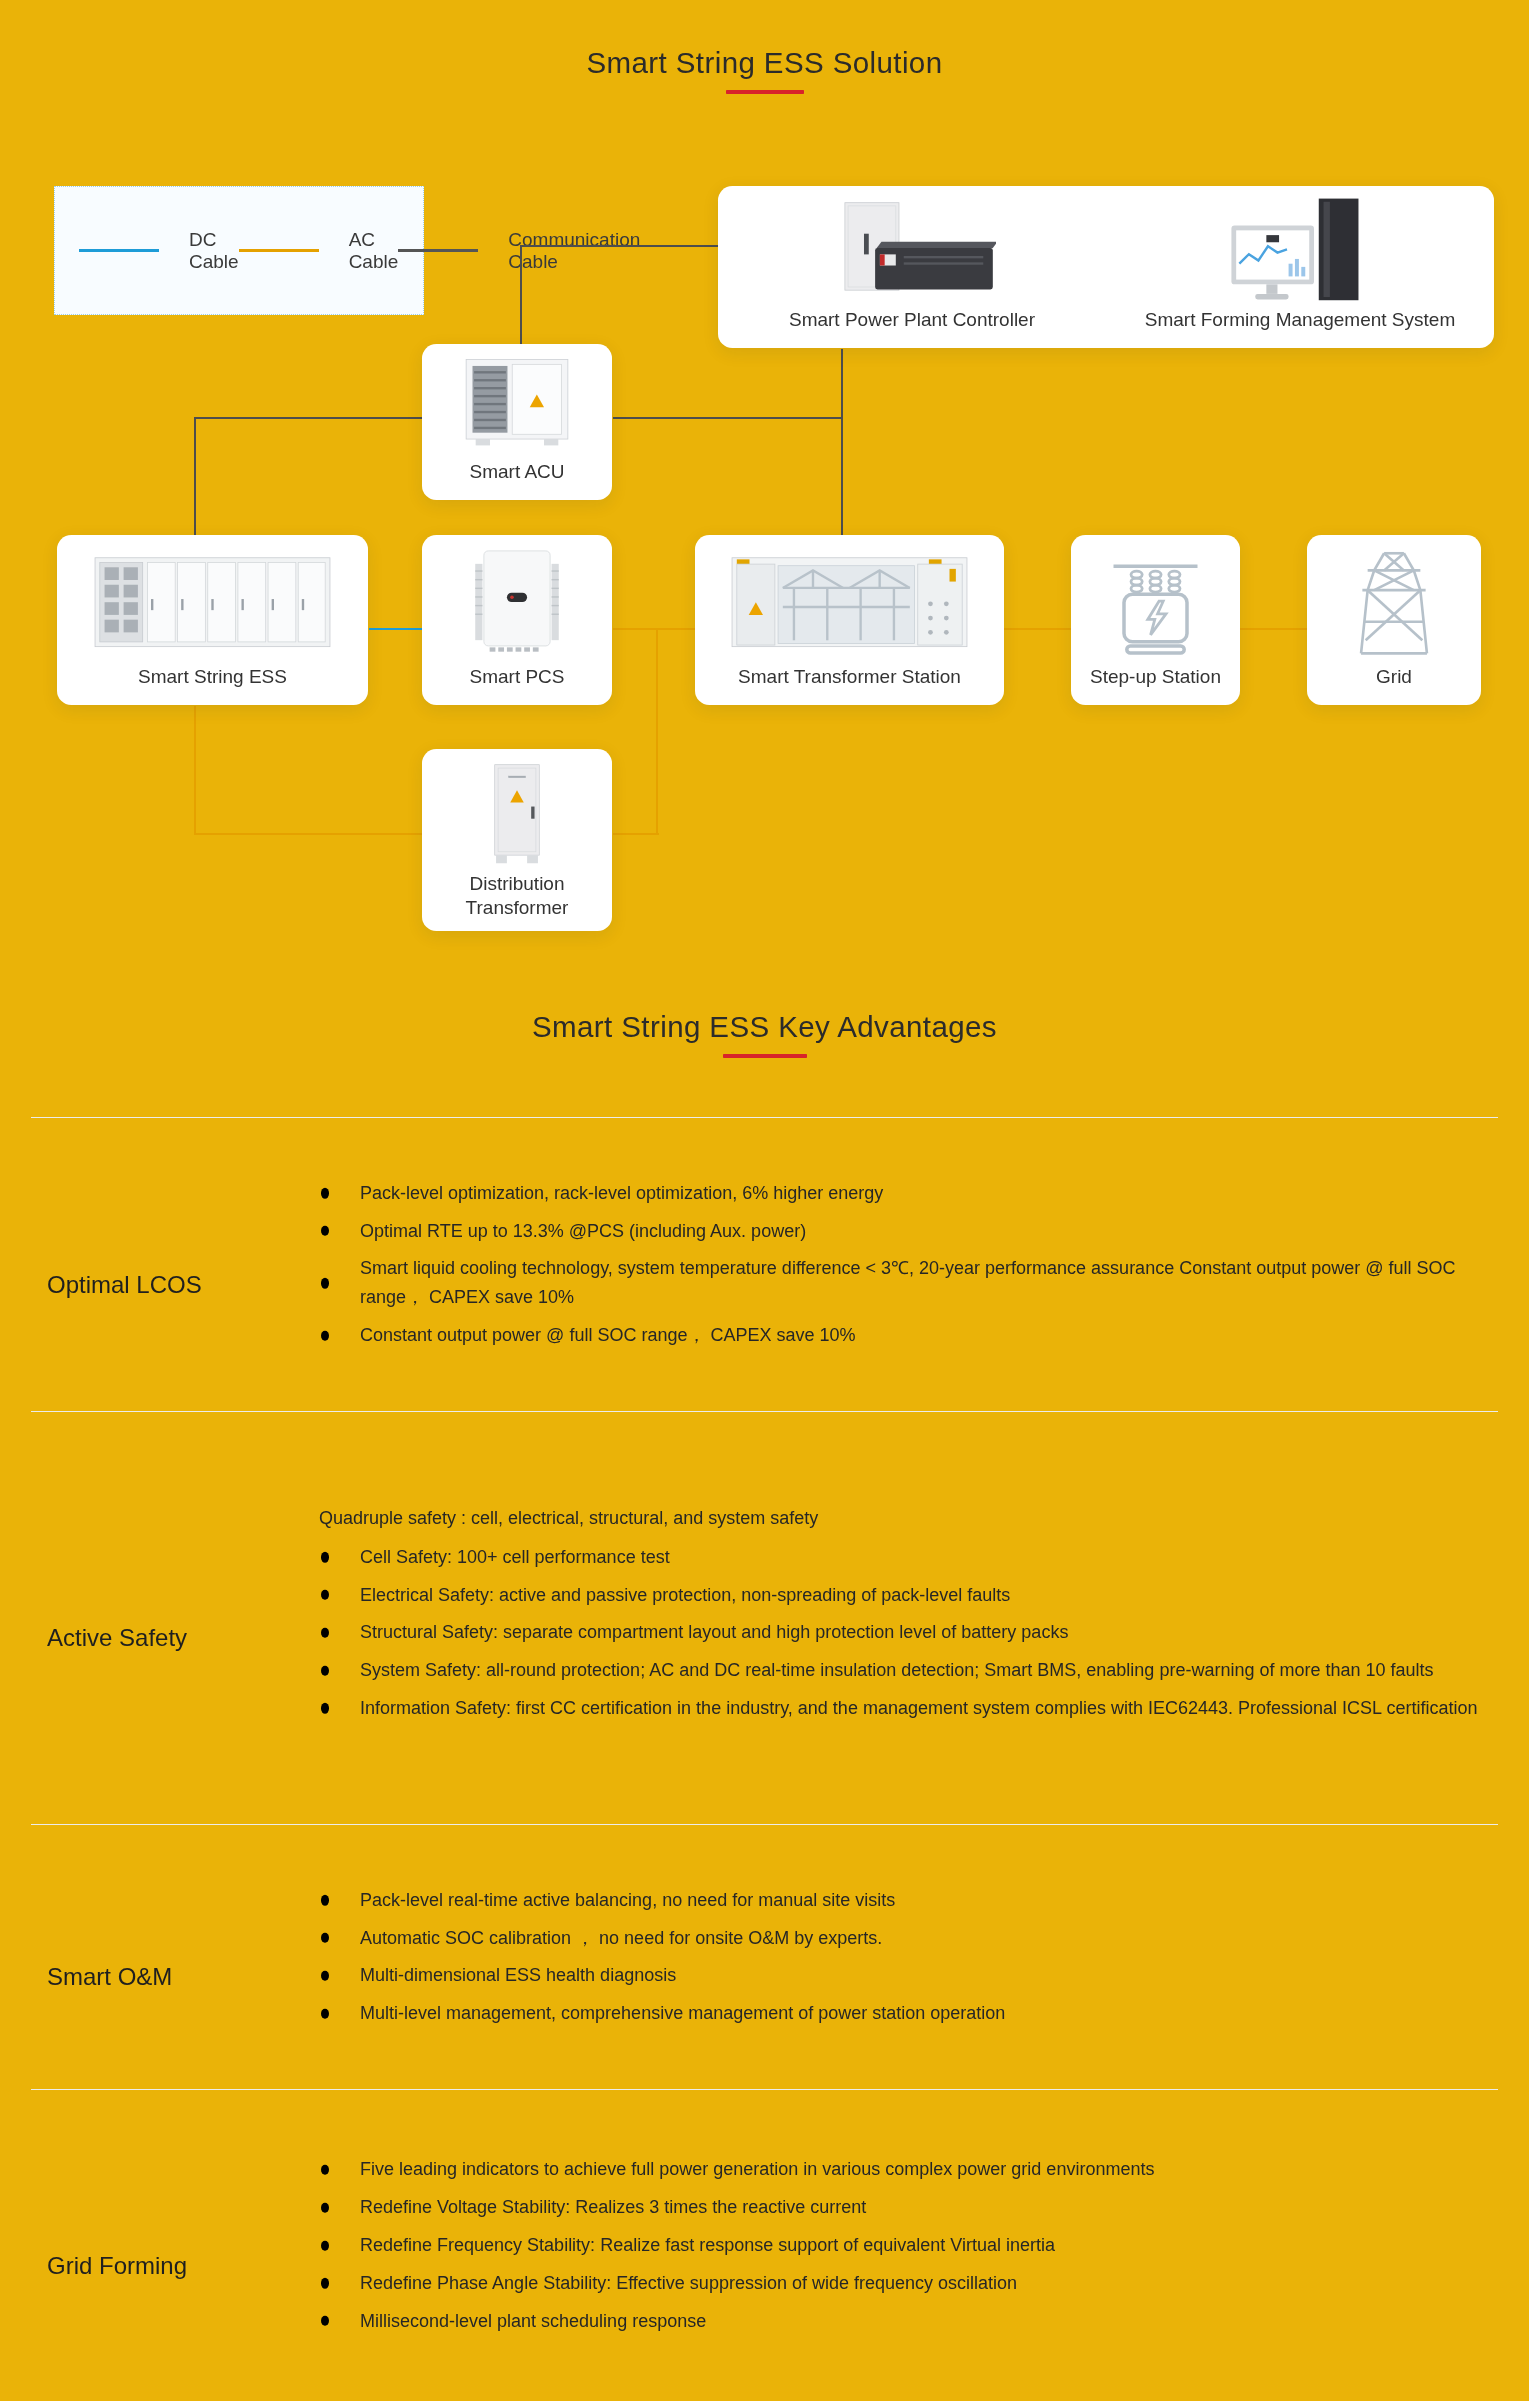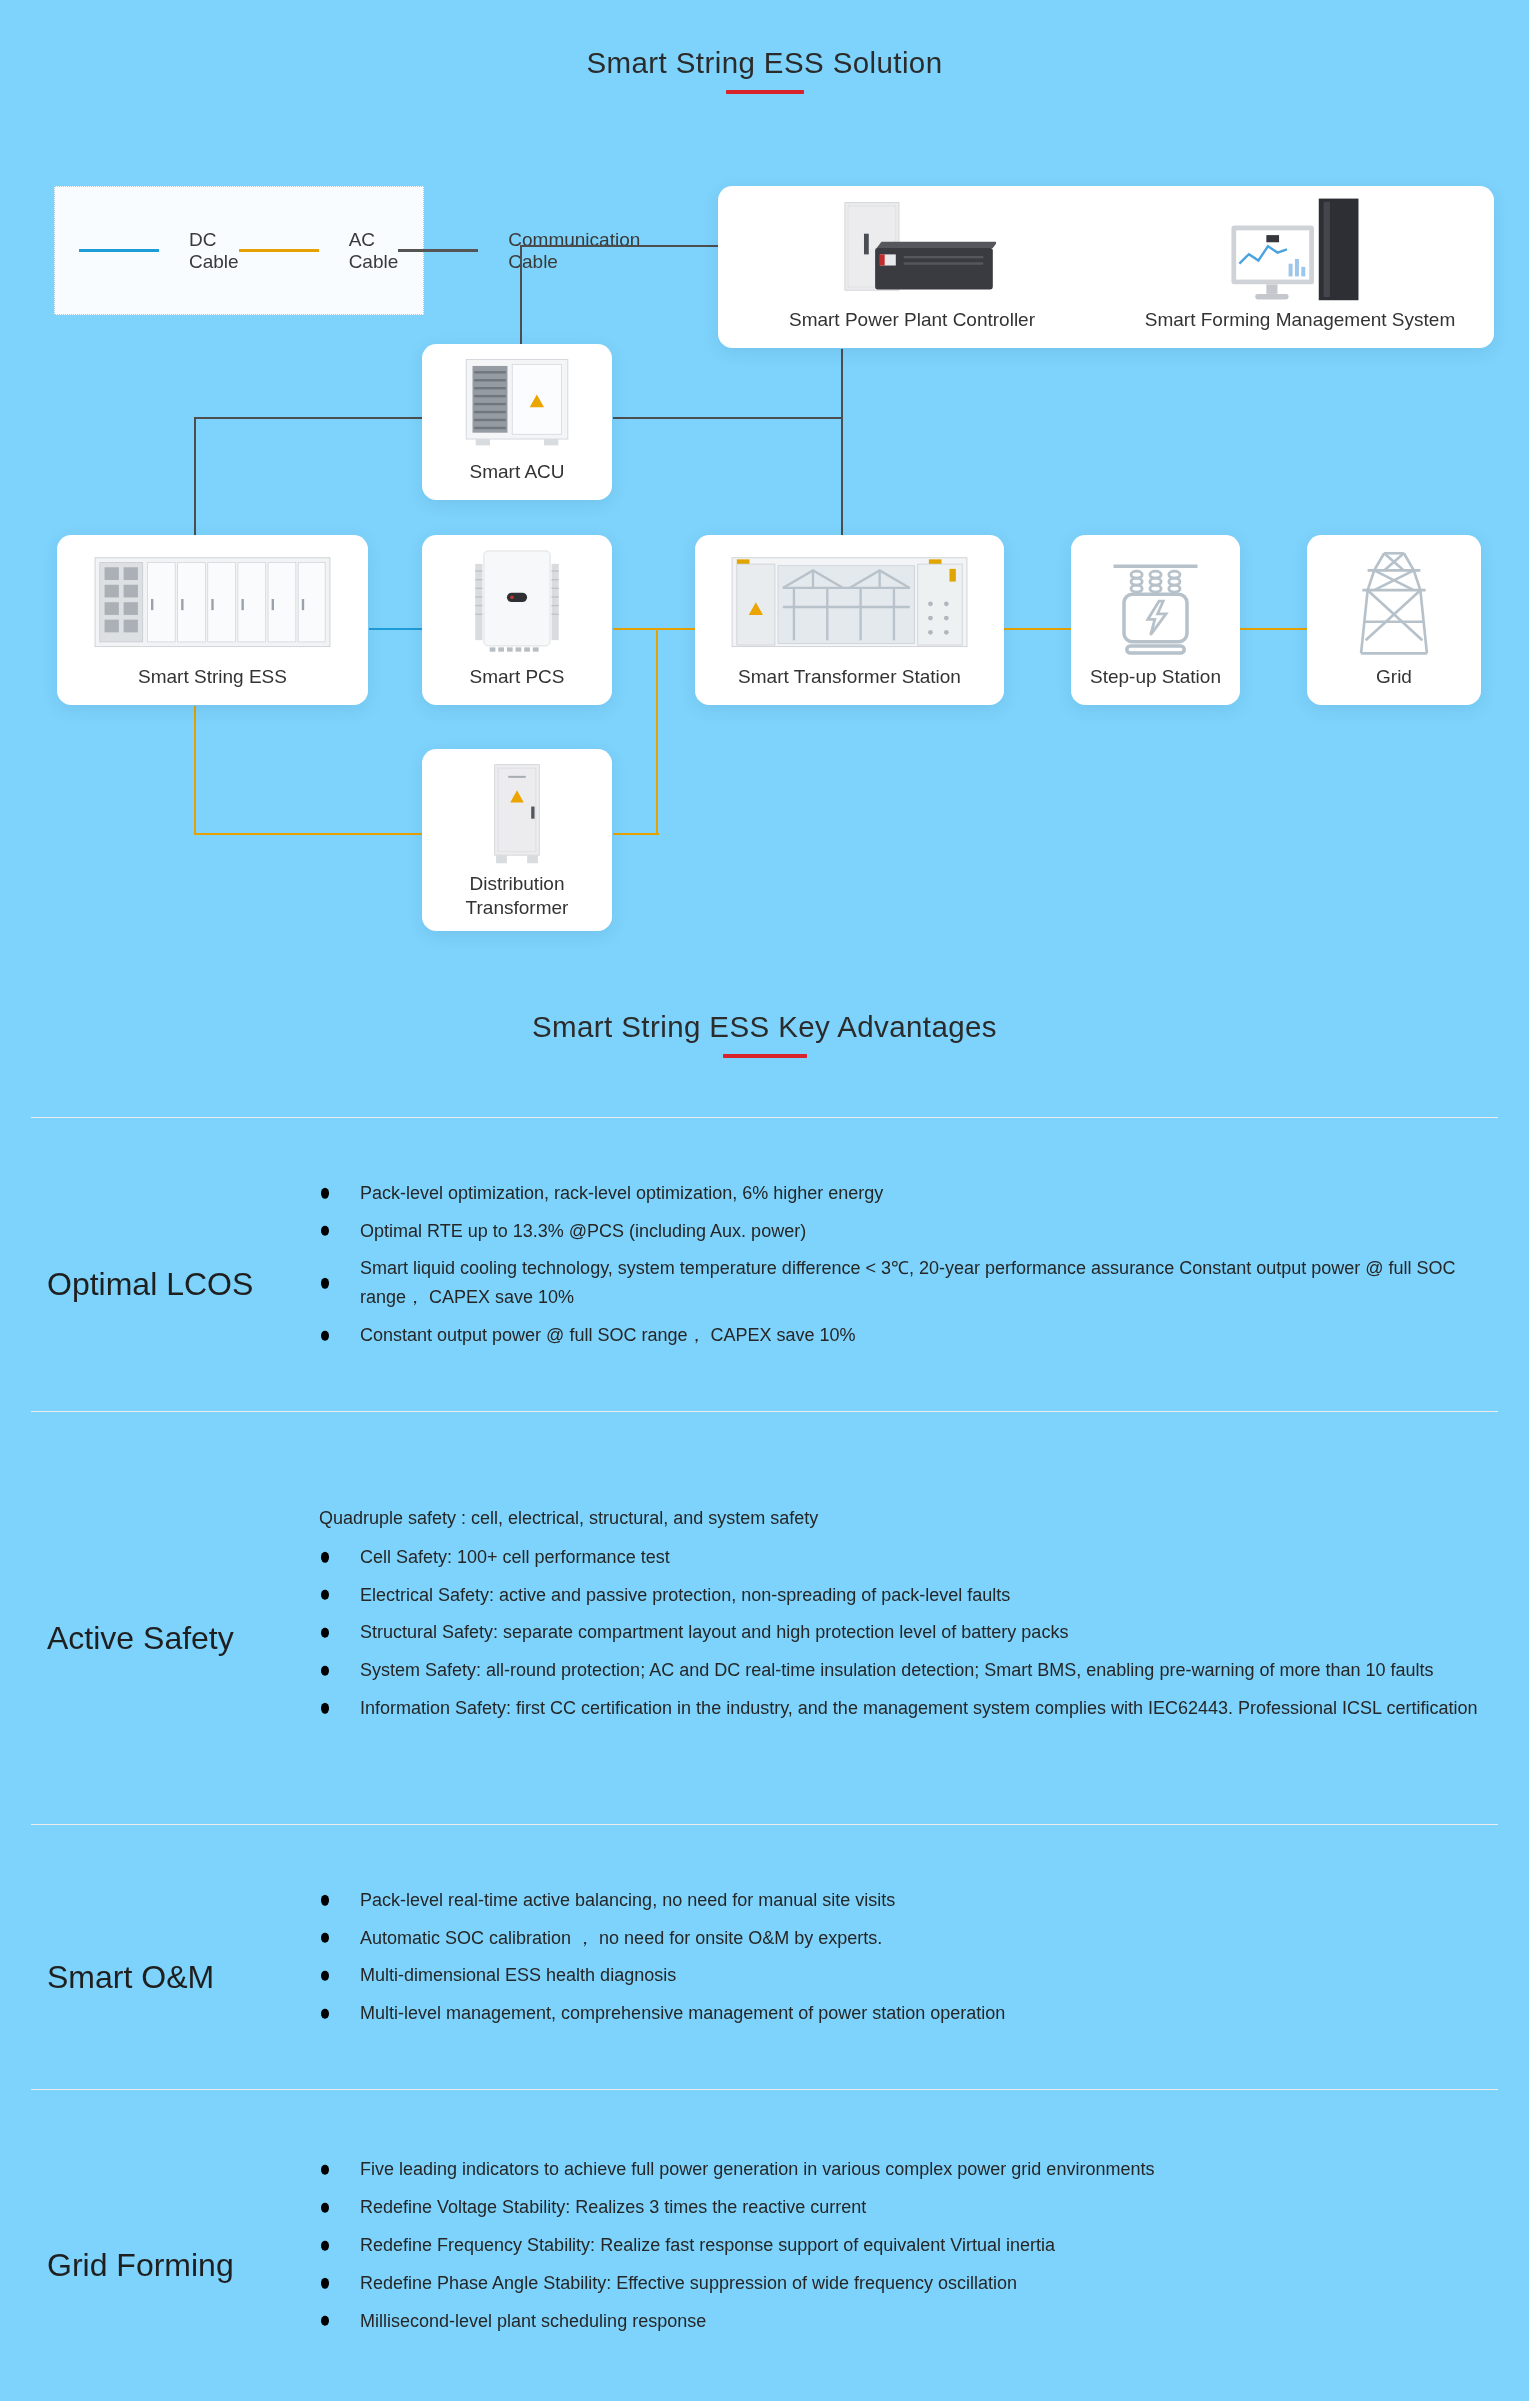--- a/index.html
+++ b/index.html
@@ -1,16 +1,16 @@
 <!DOCTYPE html>
 <html style="font-size:12.7px"><head>
 <meta charset="utf-8">
 <style>
   html,body{margin:0;padding:0;background:#fff;}
-  .page{position:relative;width:1529px;height:2401px;background:#7dd3fc;overflow:hidden;
+  .page{position:relative;width:1529px;height:2401px;background:#eab308;overflow:hidden;
         font-family:"Liberation Sans", sans-serif;color:#262626;}
   
   .sec-title{position:absolute;left:0;right:0;text-align:center;font-size:29.5px;
              font-weight:500;color:#2b2b2b;letter-spacing:0.4px;}
   .sec-title .red-underline{display:block;margin:9.6px auto 0;height:4.8px;background:#d8232a;border-radius:0.8px;}
   #title1{top:46px;}
   #title1 .red-underline{width:78px;}
   #title2{top:1010px;}
   #title2 .red-underline{width:84px;}
   
@@ -46,21 +46,21 @@
   #card-grid{left:1307px;top:535px;width:174px;height:170px;}
   #card-dt{left:422px;top:749px;width:190px;height:182px;}
   #card-dt .card-label{bottom:11px;padding:0 24px;}
   
   .adv-table{position:absolute;left:31px;top:1117px;width:1467px;}
   .adv-row{display:flex;align-items:center;border-top:1.6px solid #ececec;box-sizing:border-box;}
   .adv-row.r1{height:294px;}
   .adv-row.r2{height:413px;}
   .adv-row.r3{height:265px;}
   .adv-row.r4{height:312px;}
-  .adv-label{flex:0 0 288px;box-sizing:border-box;padding-left:16px;font-size:32px;color:#1f1f1f;margin-top:40px;}
+  .adv-label{flex:0 0 288px;box-sizing:border-box;padding-left:16px;font-size:24px;color:#1f1f1f;margin-top:40px;}
   .adv-body{flex:1 1 auto;max-width:1163px;padding-right:12.7px;font-size:18px;line-height:29px;color:#262626;}
   .adv-body ul{list-style:none;margin:0;padding:0;}
   .adv-body li{position:relative;padding-left:41px;margin:8.8px 0;}
   .adv-body li::before{content:"";position:absolute;left:1.6px;top:50%;transform:translateY(-50%);
         width:8px;height:10.4px;border-radius:50%;background:#000;}
   .adv-intro{margin:0 0 9.6px 0;}
 </style>
 </head>
 <body>
 

